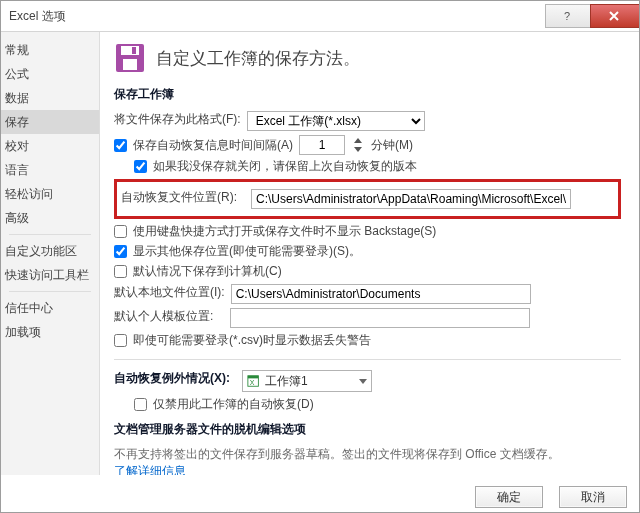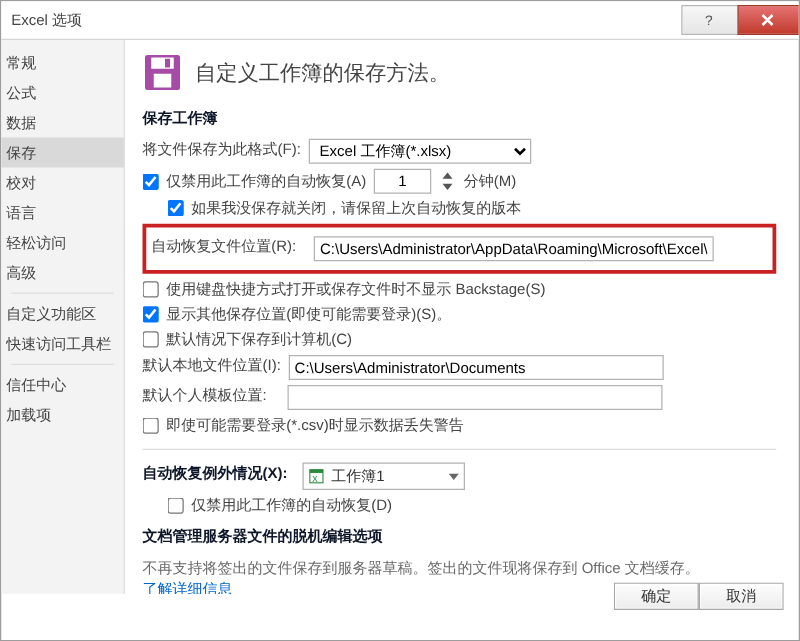--- a/index.html
+++ b/index.html
@@ -27,21 +27,21 @@
 select.inline{width:178px;}
 input.spin{width:46px;text-align:center;}
 input.path{width:300px;}
 input.path-long{width:320px;}
 .chk{display:flex;align-items:center;gap:6px;color:#444;margin:3px 0;}
 .chk input{margin:0;}
 .indent{padding-left:20px;}
 .red-box{border:3px solid #c92020;padding:3px 4px;margin:4px 0;}
 .link{color:#0066cc;text-decoration:underline;cursor:pointer;}
 .small-note{color:#6a6a6a;font-size:12px;}
-.btnbar{position:absolute;right:12px;bottom:24px;display:flex;gap:0;align-items:center;}
+.btnbar{position:absolute;right:12px;bottom:4px;display:flex;gap:16px;align-items:center;}
 .btn{height:22px;min-width:68px;border:1px solid #a8a8a8;background:linear-gradient(#fdfdfd,#ececec);font-size:12px;color:#333;cursor:pointer;box-shadow:0 0 0 1px rgba(255,255,255,.6) inset;}
 .divider{height:1px;background:#ddd;margin:10px 0;}
 .dd-book{width:120px;height:20px;border:1px solid #b3b3b3;background:#fff;display:inline-flex;align-items:center;gap:4px;padding:0 4px;}
 .book-icon{width:14px;height:14px;}
 .caret{margin-left:auto;border-left:4px solid transparent;border-right:4px solid transparent;border-top:5px solid #666;}
 </style>
 </head>
 <body>
 
 <div class="window">
@@ -92,21 +92,21 @@
 
       <div class="section-title">保存工作簿</div>
 
       <div class="row">
         <span class="lbl">将文件保存为此格式(F):</span>
         <select class="inline"><option>Excel 工作簿(*.xlsx)</option></select>
       </div>
 
       <div class="chk">
         <input type="checkbox" checked="" style="">
-        <span>仅禁用此工作簿的自动恢复(A)</span>
+        <span>保存自动恢复信息时间间隔(A)</span>
         <input class="inline spin" type="text" value="1" style="">
         <span style="display:inline-flex;flex-direction:column;">
           <svg width="14" height="9">
               <path d="M3 7 L7 2 L11 7 Z" fill="#555"></path>
             </svg>
           <svg width="14" height="9">
               <path d="M3 2 L7 7 L11 2 Z" fill="#555"></path>
             </svg>
         </span>
         <span>分钟(M)</span>

